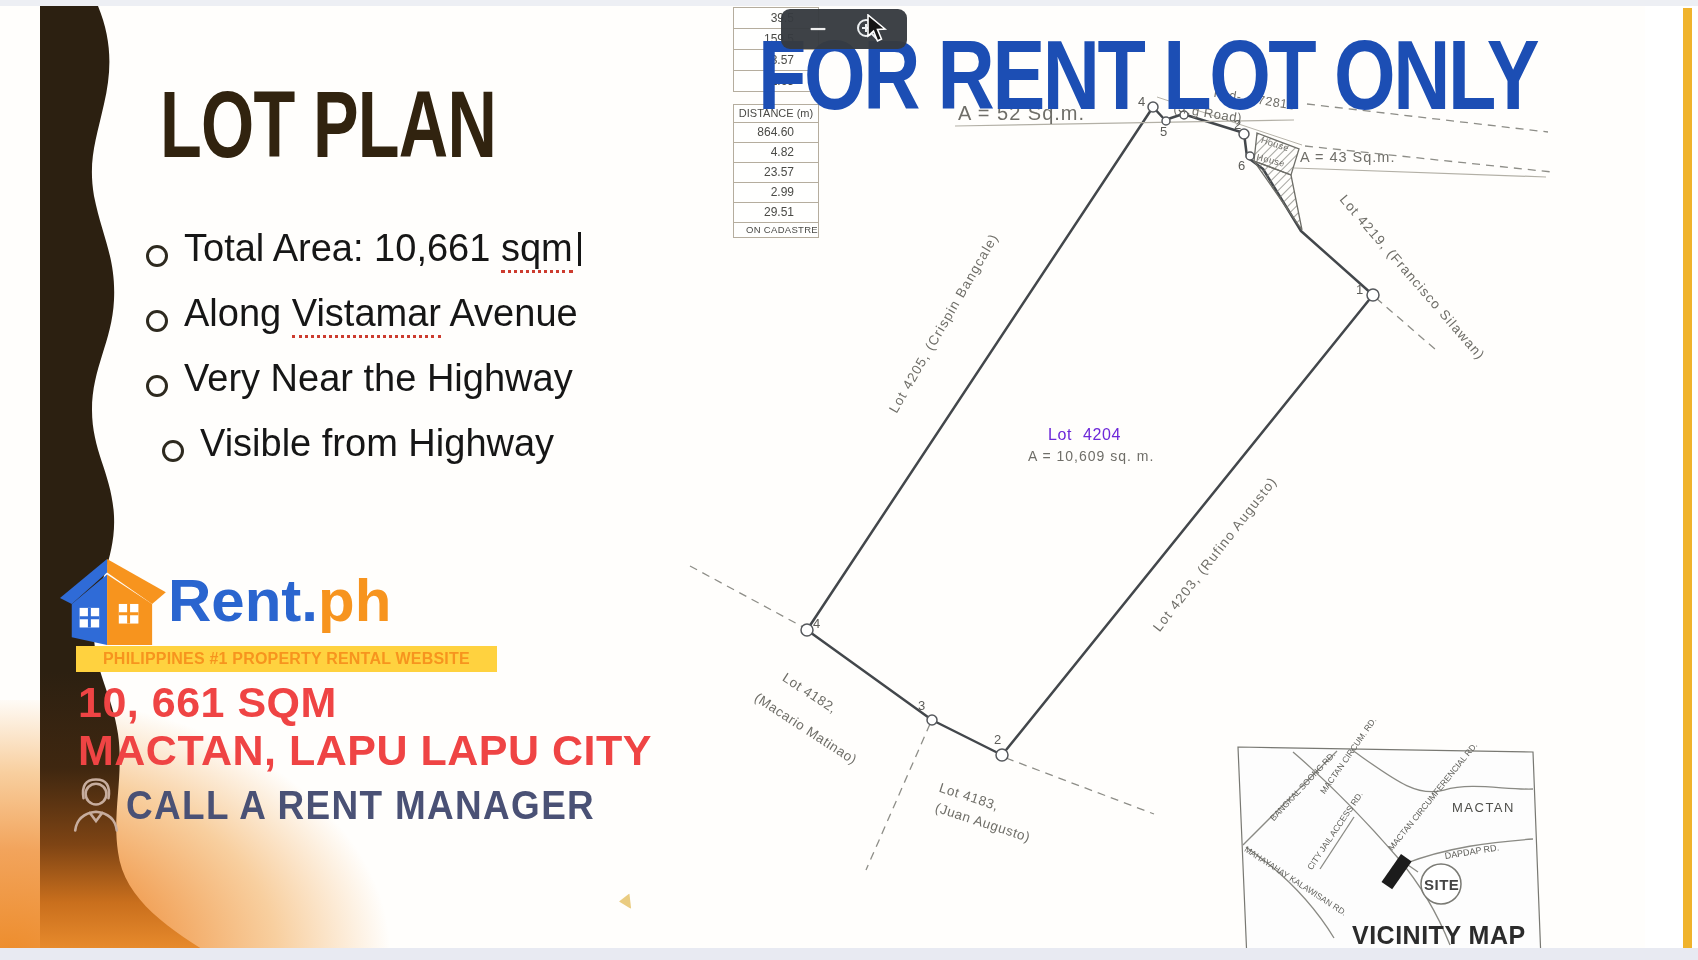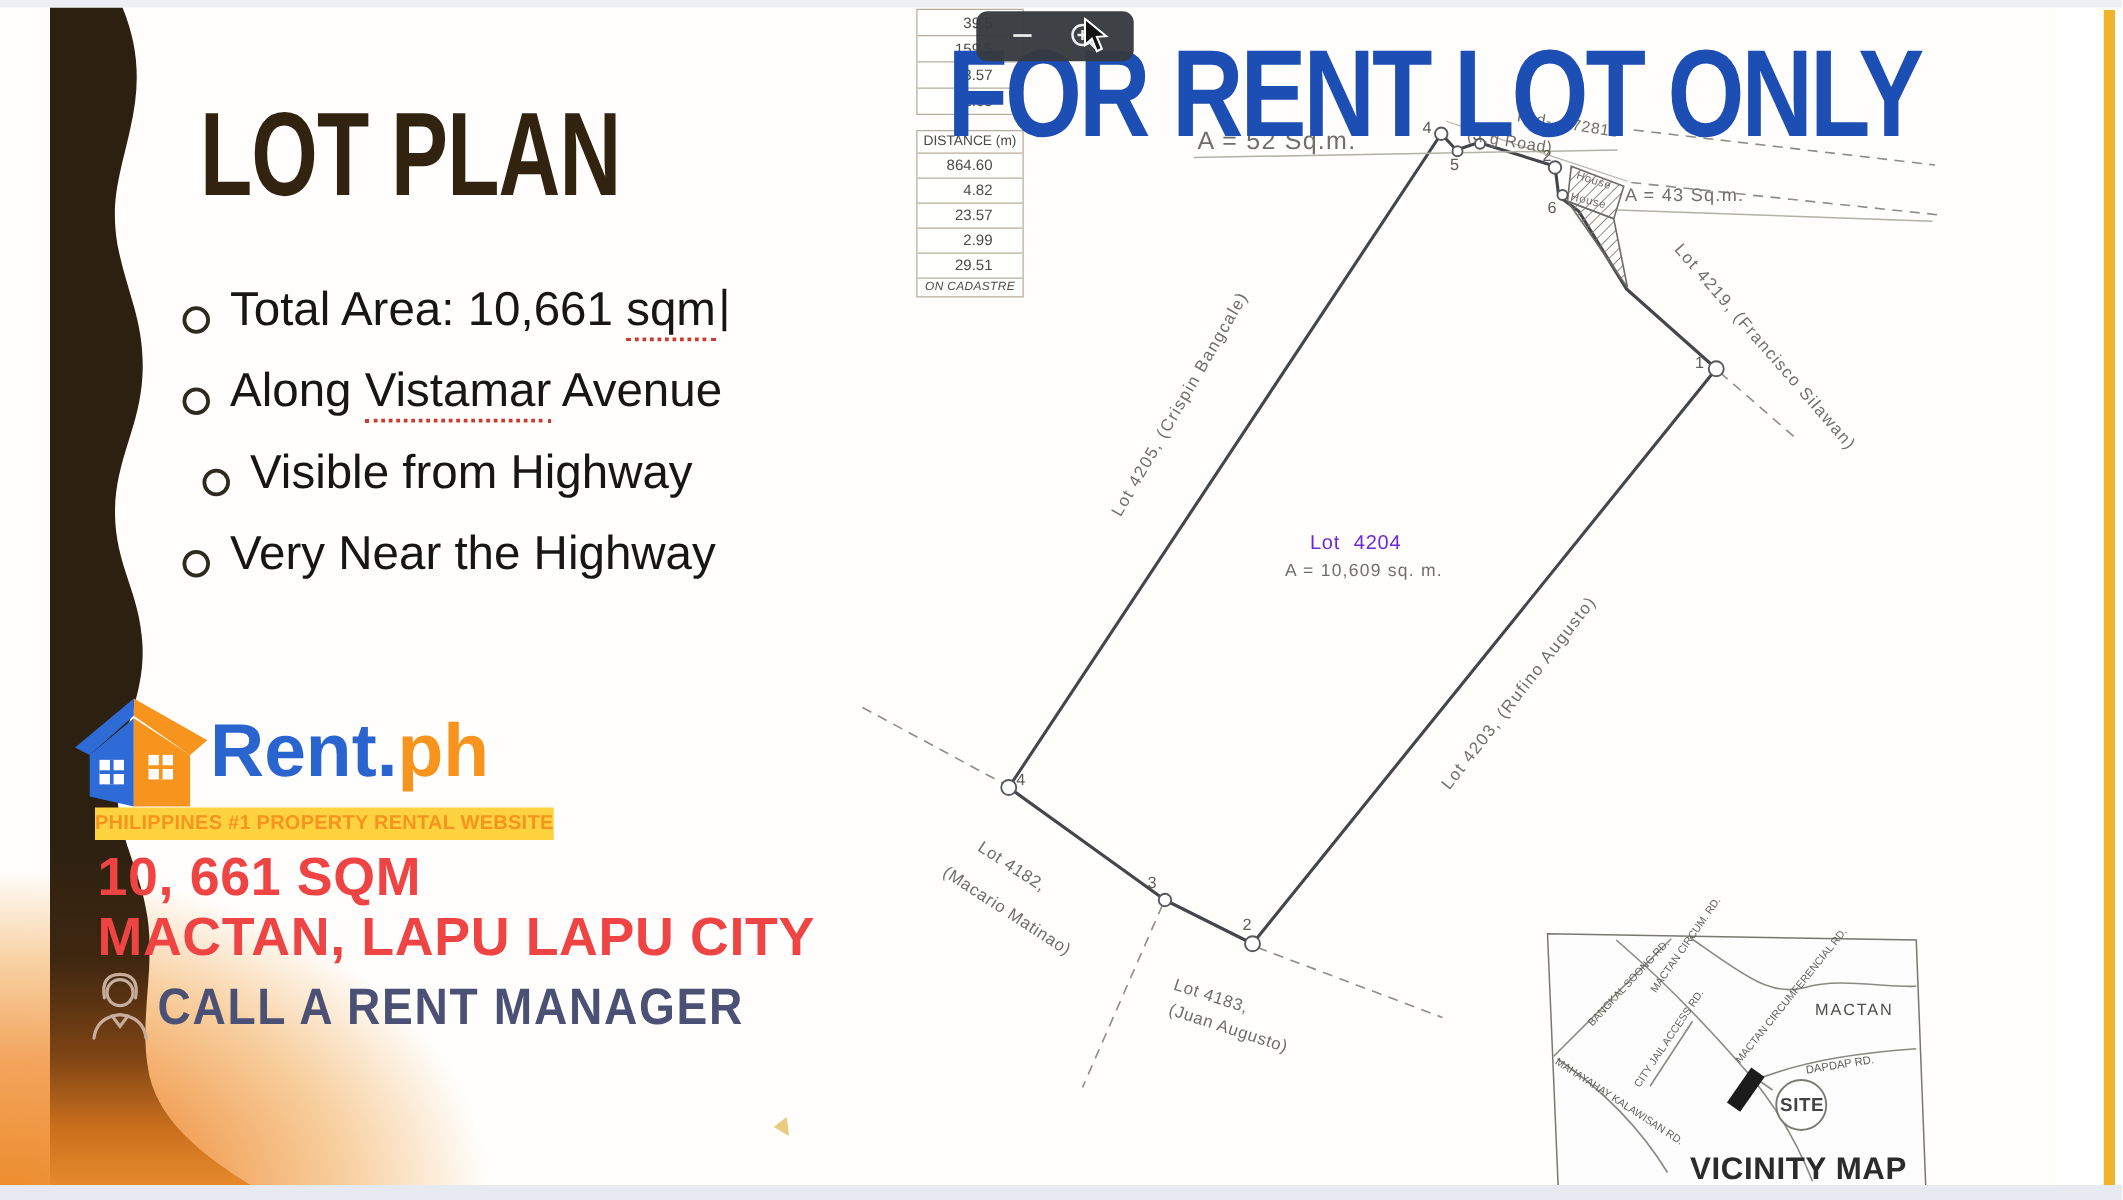--- a/index.html
+++ b/index.html
@@ -21,40 +21,40 @@
   .bullets{left:146px;top:230px;display:flex;flex-direction:column;gap:28px;z-index:5;}
   .brow{display:flex;align-items:flex-end;font-size:38px;color:#161616;line-height:37px;white-space:nowrap;}
   .ring{width:16px;height:16px;border:3px solid #2e2a1f;border-radius:50%;margin:8px 16px 0 0;flex:0 0 auto;}
   .indent{margin-left:16px;}
   .misspell{border-bottom:3px dotted #cc3b2e;padding-bottom:1px;}
   .caret{display:inline-block;width:3px;height:34px;background:#151515;margin-left:5px;vertical-align:-5px;}
   .logo-word{left:168px;top:566px;font-size:60px;font-weight:800;white-space:nowrap;z-index:5;
              text-shadow:0 0 3px #fff,0 0 3px #fff;}
   .w-rent{color:#2a65cf;} .w-dot{color:#2a65cf;} .w-ph{color:#f7941e;}
   .banner{left:76px;top:646px;background:#ffd23f;color:#f7941e;font-size:16px;font-weight:800;
-          padding:4px 0;letter-spacing:.2px;white-space:nowrap;z-index:5;}
+          padding:4px 27px;letter-spacing:.2px;white-space:nowrap;z-index:5;}
   .blue-line{left:78px;font-size:43px;font-weight:800;color:#ef4444;letter-spacing:.5px;white-space:nowrap;z-index:5;}
   .cta-text{left:126px;top:782px;font-size:41px;font-weight:800;color:#4a5175;letter-spacing:1.5px;
             transform:scaleX(.9);transform-origin:left top;white-space:nowrap;z-index:5;}
   
   .headline{left:758px;top:18px;font-size:99px;font-weight:800;color:#1c4eb4;letter-spacing:-3px;
             transform:scaleX(.8);transform-origin:left top;white-space:nowrap;z-index:20;}
   
   .zoom-pill{left:781px;top:9px;width:126px;height:40px;border-radius:9px;background:rgba(54,58,64,.96);
              display:flex;align-items:center;justify-content:space-evenly;z-index:30;color:#eee;}
   .zoom-minus{font-size:30px;line-height:1;font-weight:400;}
   .cursor-arrow{left:866px;top:14px;z-index:31;}
   
   .stable{position:absolute;border:1px solid #b5ad9e;background:rgba(255,255,255,.65);
           font-size:12px;color:#4a4a46;z-index:10;}
   .srow{height:19px;line-height:19px;text-align:right;padding-right:24px;border-top:1px solid #b5ad9e;}
   .srow:first-child{border-top:none;}
   .srow.tall{height:20px;line-height:20px;}
   .shead{height:17px;line-height:17px;text-align:center;font-size:11px;border-bottom:1px solid #b5ad9e;}
-  .sfoot{height:14px;line-height:14px;text-align:center;font-size:9.5px;border-top:1px solid #b5ad9e;letter-spacing:.3px;font-style:italic;}
+  .sfoot{height:14px;line-height:14px;text-align:right;font-size:9.5px;border-top:1px solid #b5ad9e;letter-spacing:.3px;}
   
   .plab{position:absolute;color:#6f6e68;font-size:13.5px;white-space:nowrap;letter-spacing:.6px;
         transform-origin:left top;z-index:12;}
   .pcor{position:absolute;color:#5c5c58;font-size:13px;z-index:12;}
   .plan-svg{left:0;top:0;z-index:8;}
   
   .vlab{position:absolute;color:#5f5f5a;font-size:8.5px;white-space:nowrap;transform-origin:left top;z-index:12;}
   .artifact{left:620px;top:893px;width:14px;height:14px;background:#e6c36b;opacity:.85;
             clip-path:polygon(50% 0,100% 100%,0 80%);transform:rotate(20deg);z-index:6;}
 </style>
@@ -85,27 +85,27 @@
 
   <div class="abs bullets">
     <div class="brow">
       <span class="ring"></span>
       <span><span>Total Area: 10,661 </span><span class="misspell">sqm</span><span></span><span class="caret"></span></span>
     </div>
     <div class="brow">
       <span class="ring"></span>
       <span><span>Along </span><span class="misspell">Vistamar</span><span> Avenue</span></span>
     </div>
+    <div class="brow">
+      <span class="ring"></span>
+      <span>Very Near the Highway</span>
+    </div>
     <div class="brow indent">
       <span class="ring"></span>
       <span>Visible from Highway</span>
-    </div>
-    <div class="brow">
-      <span class="ring"></span>
-      <span>Very Near the Highway</span>
     </div>
   </div>
 
   <svg class="abs" style="left:50px;top:553px;z-index:5" width="118" height="98" viewBox="0 0 120 100">
     <polygon points="58,6 118,40 104,52 58,20" fill="#f7941e"></polygon>
     <polygon points="10,46 58,6 58,20 22,52" fill="#2f6bd7"></polygon>
     <polygon points="22,52 58,22 58,94 22,86" fill="#2f6bd7"></polygon>
     <polygon points="58,22 104,52 104,94 58,94" fill="#f7941e"></polygon>
     <rect x="30" y="56" width="20" height="20" fill="#fff"></rect>
     <path d="M40,56 V76 M30,66 H50" stroke="#2f6bd7" stroke-width="3"></path>

